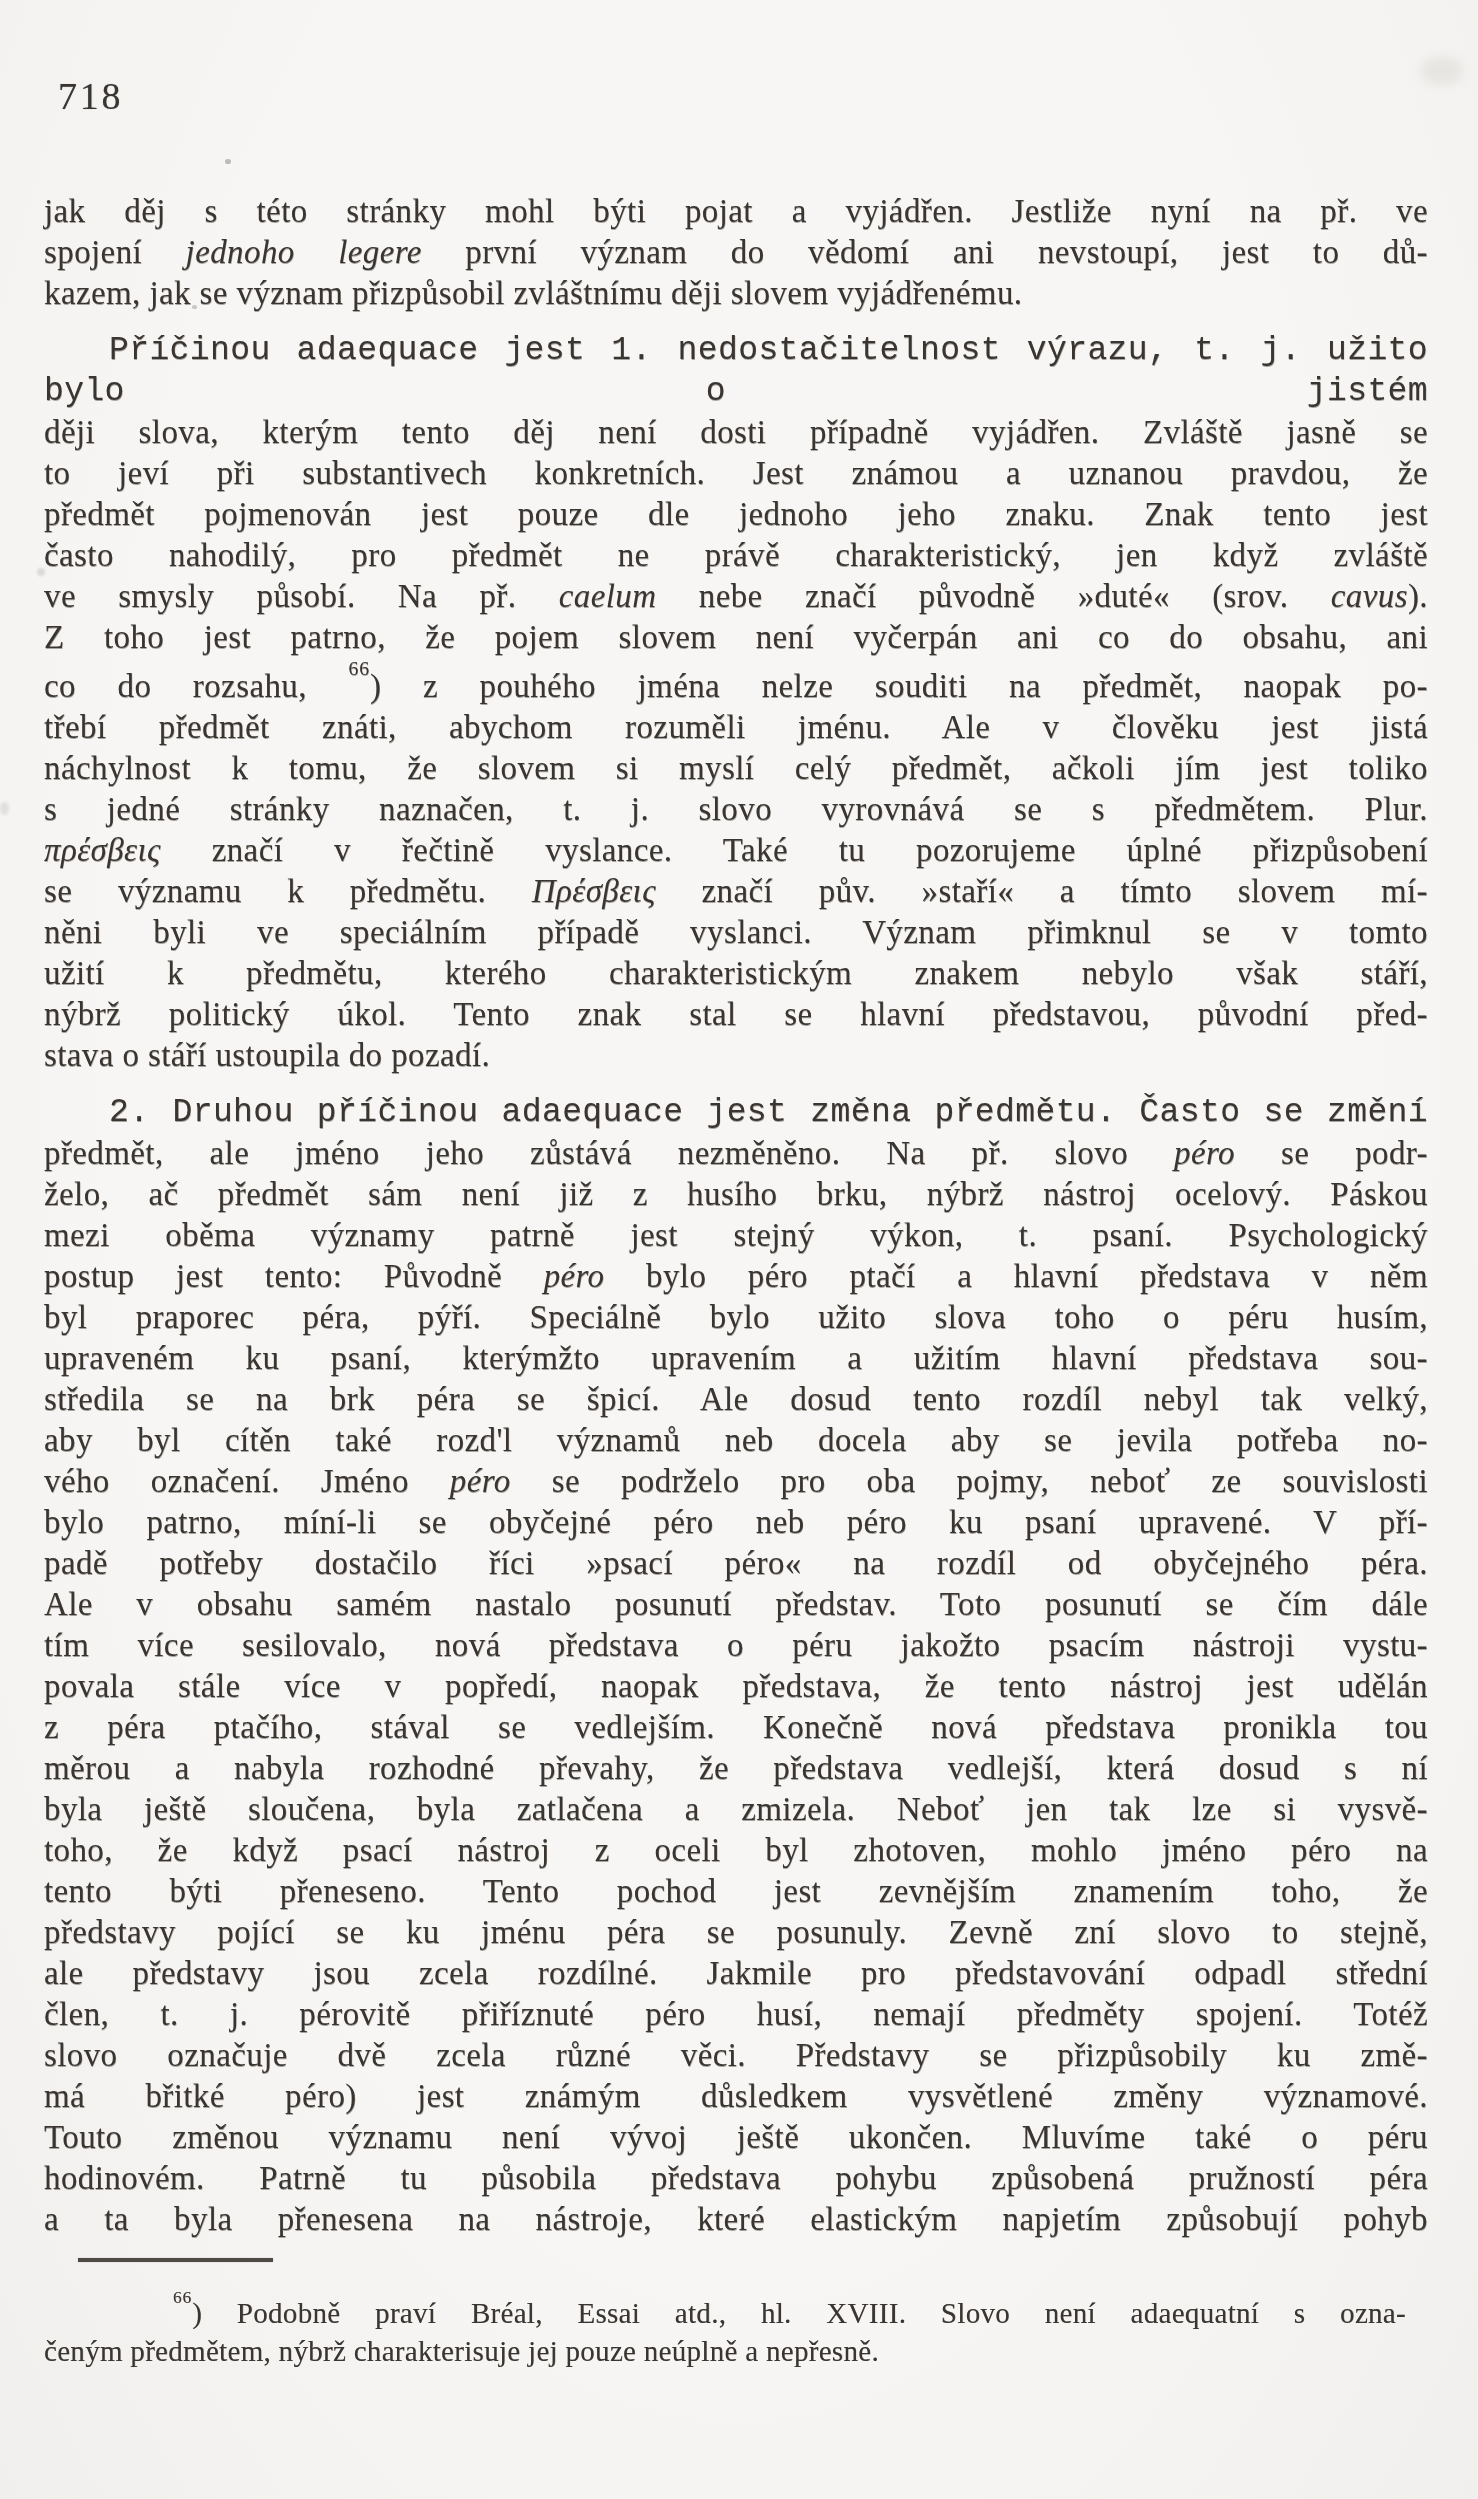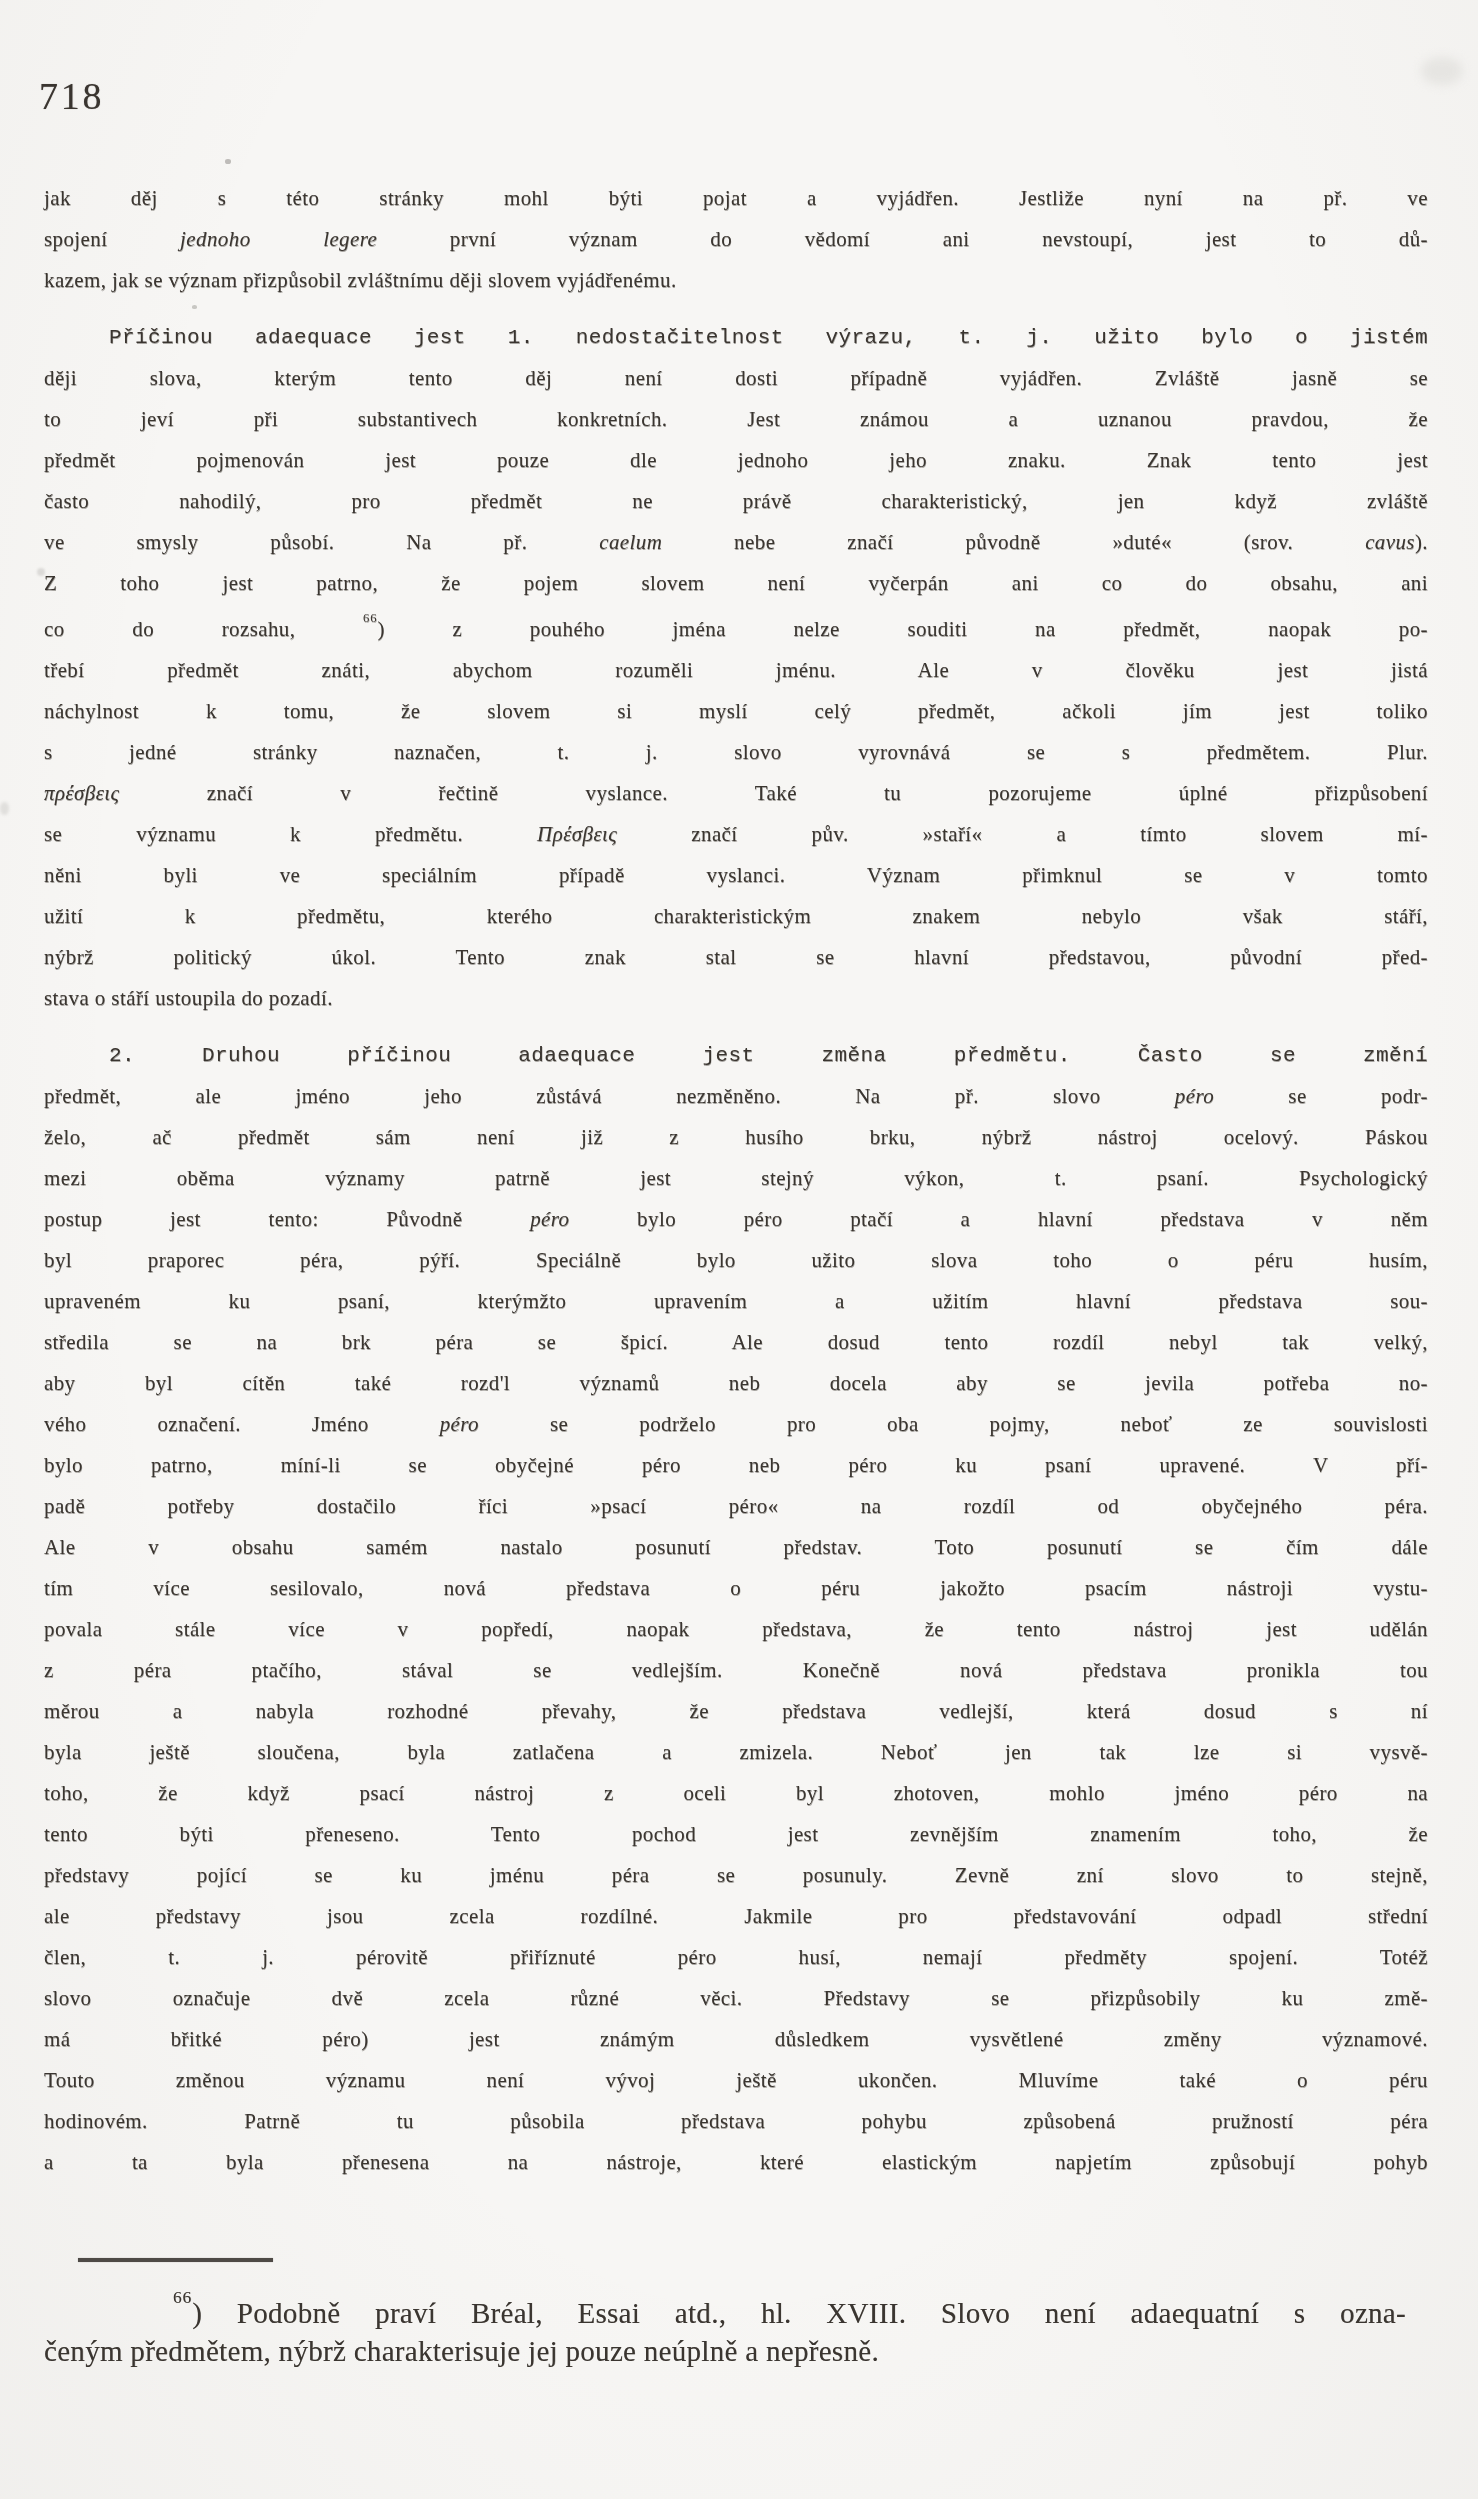--- a/index.html
+++ b/index.html
@@ -15,33 +15,33 @@
     position: absolute;
     inset: 0;
   }
   .scan-shade {
     position: absolute; inset: 0;
     background: radial-gradient(ellipse at 50% 40%, rgba(255,255,255,0.0) 60%, rgba(120,115,105,0.05) 100%);
     pointer-events: none;
   }
   .page-number {
     position: absolute;
-    left: 39px;
+    left: 58px;
     top: 74px;
     font-size: 38px;
     letter-spacing: 2.8px;
     color: var(--ink, #3a3530);
     text-shadow: 0 0 0.9px rgba(58,53,48,0.45);
   }
   .body-text {
     position: absolute;
     left: 44px;
-    top: 178px;
+    top: 191px;
     width: 1384px;
-    font-size: 21px;
+    font-size: 33px;
     line-height: 41px;
     color: var(--ink, #3a3530);
     letter-spacing: 0.4px;
     text-shadow: 0.4px 0.5px 0.6px rgba(55,50,44,0.42);
   }
   .bl {
     text-align: justify;
     text-align-last: justify;
   }
   .bl.n { text-align-last: left; }

